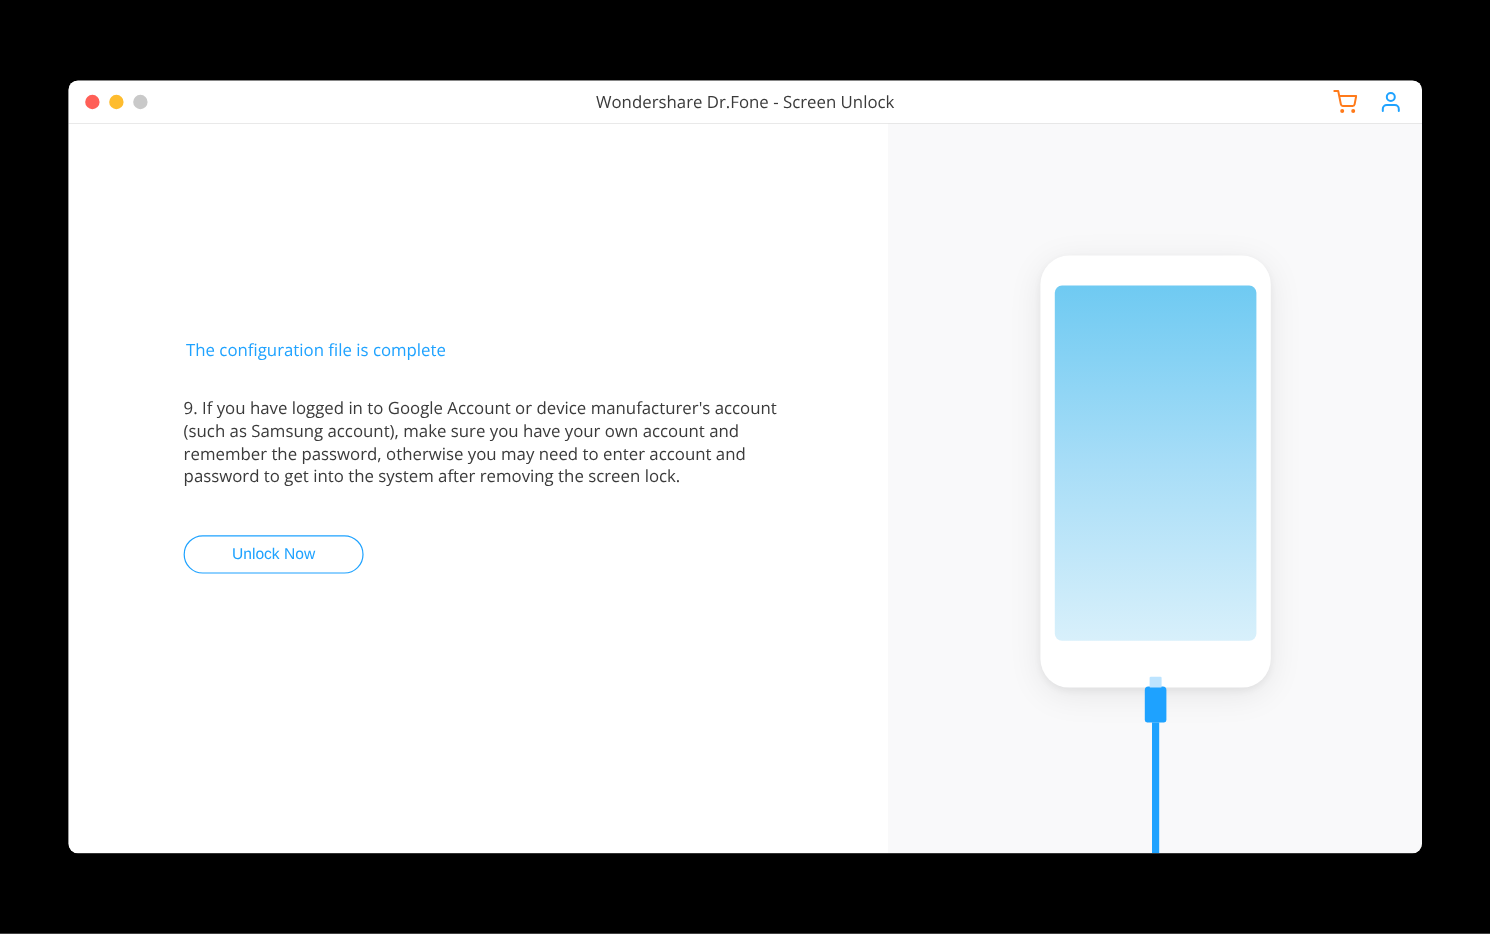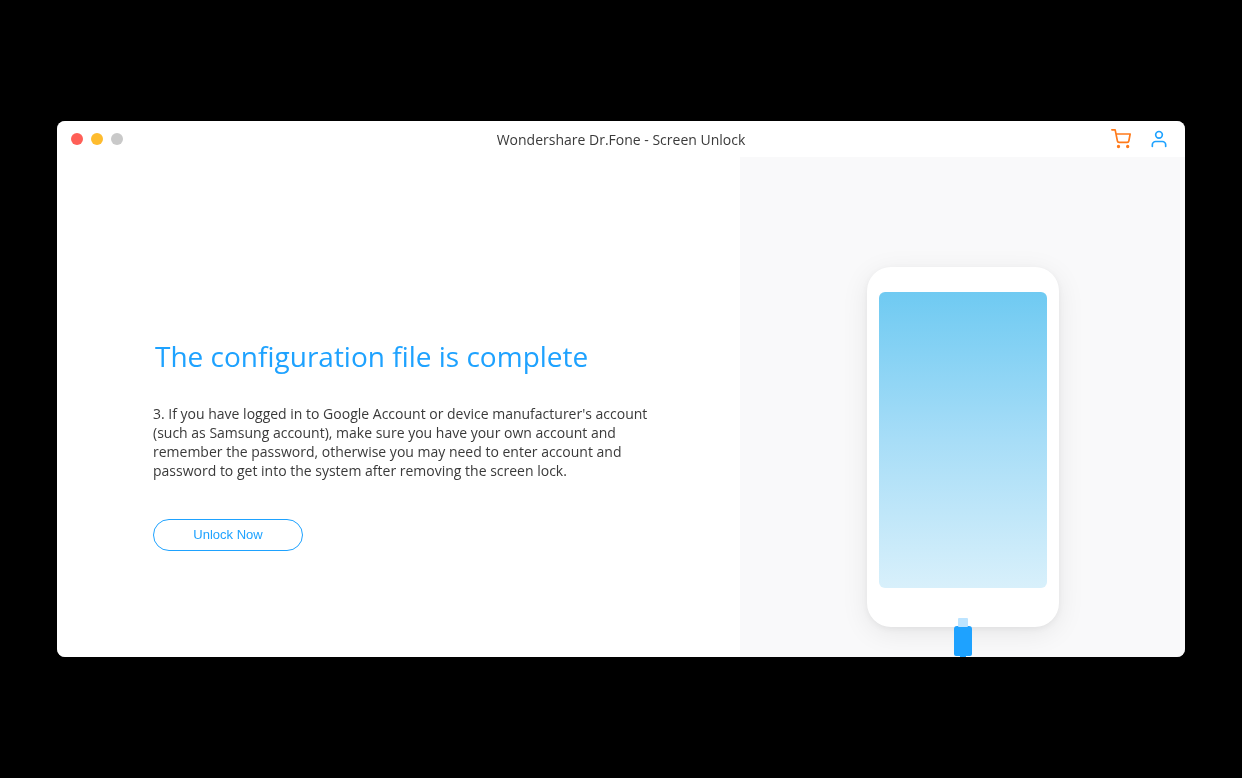--- a/index.html
+++ b/index.html
@@ -8,21 +8,21 @@
       width: 1242px;
       height: 778px;
       font-family: -apple-system, BlinkMacSystemFont, "Segoe UI", "Open Sans", sans-serif;
       display: flex;
       align-items: center;
       justify-content: center;
       overflow: hidden;
     }
     .window {
       width: 1128px;
-      height: 536px;
+      height: 644px;
       background: #a3a3a3;
       border-radius: 8px;
       box-shadow: 0 8px 30px rgba(0,0,0,0.4);
       position: relative;
       overflow: hidden;
     }
     .titlebar {
       height: 36px;
       display: flex;
       align-items: center;
@@ -61,21 +61,21 @@
       display: flex;
       height: calc(100% - 36px);
     }
     .left-pane {
       flex: 1;
       background: #fff;
       padding: 180px 70px 0 96px;
     }
     .heading {
       color: #1ea2ff;
-      font-size: 28px;
+      font-size: 14px;
       font-weight: 400;
       margin-bottom: 30px;
       margin-left: 2px;
     }
     .info p {
       font-size: 14px;
       color: #3a3a3a;
       line-height: 1.35;
       font-weight: 400;
     }
@@ -171,21 +171,21 @@
           <circle cx="12" cy="7" r="4"></circle>
         </svg>
       </span>
     </div>
   </div>
 
   <div class="body">
     <div class="left-pane">
       <h2 class="heading">The configuration file is complete</h2>
       <div class="info">
-        <p>3. If you have logged in to Google Account or device manufacturer's account (such as Samsung account), make sure you have your own account and remember the password, otherwise you may need to enter account and password to get into the system after removing the screen lock.</p>
+        <p>9. If you have logged in to Google Account or device manufacturer's account (such as Samsung account), make sure you have your own account and remember the password, otherwise you may need to enter account and password to get into the system after removing the screen lock.</p>
       </div>
       <button class="unlock-btn">Unlock Now</button>
     </div>
 
     <div class="right-pane">
       <div class="phone">
         <div class="phone-screen"></div>
       </div>
       <div class="usb-plug"></div>
       <div class="usb-cable"></div>

